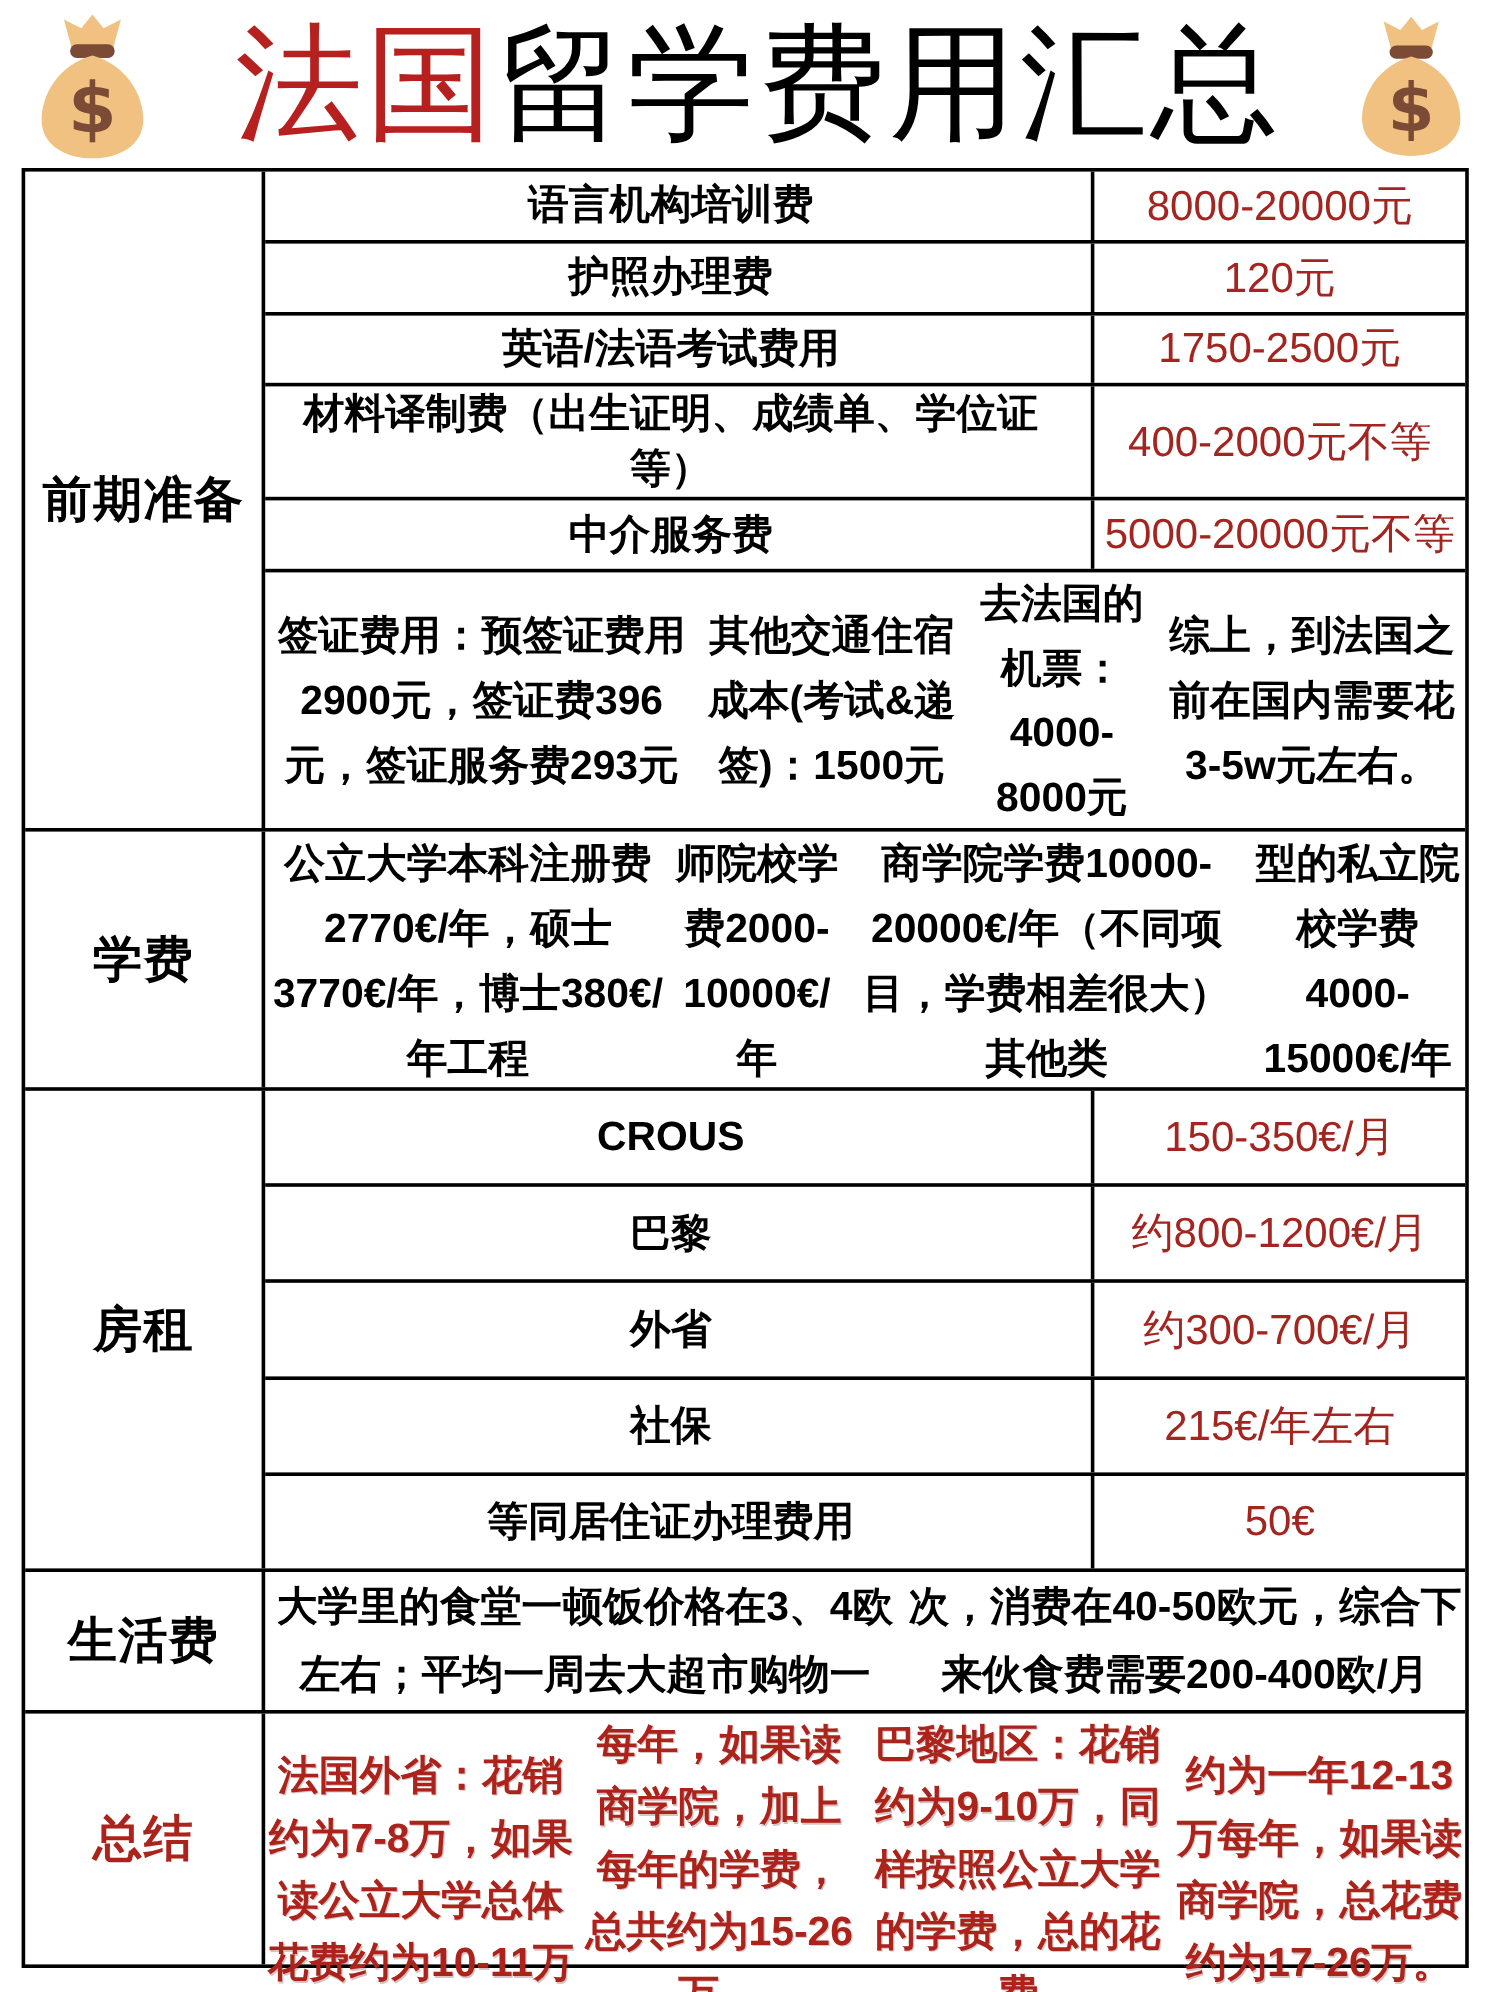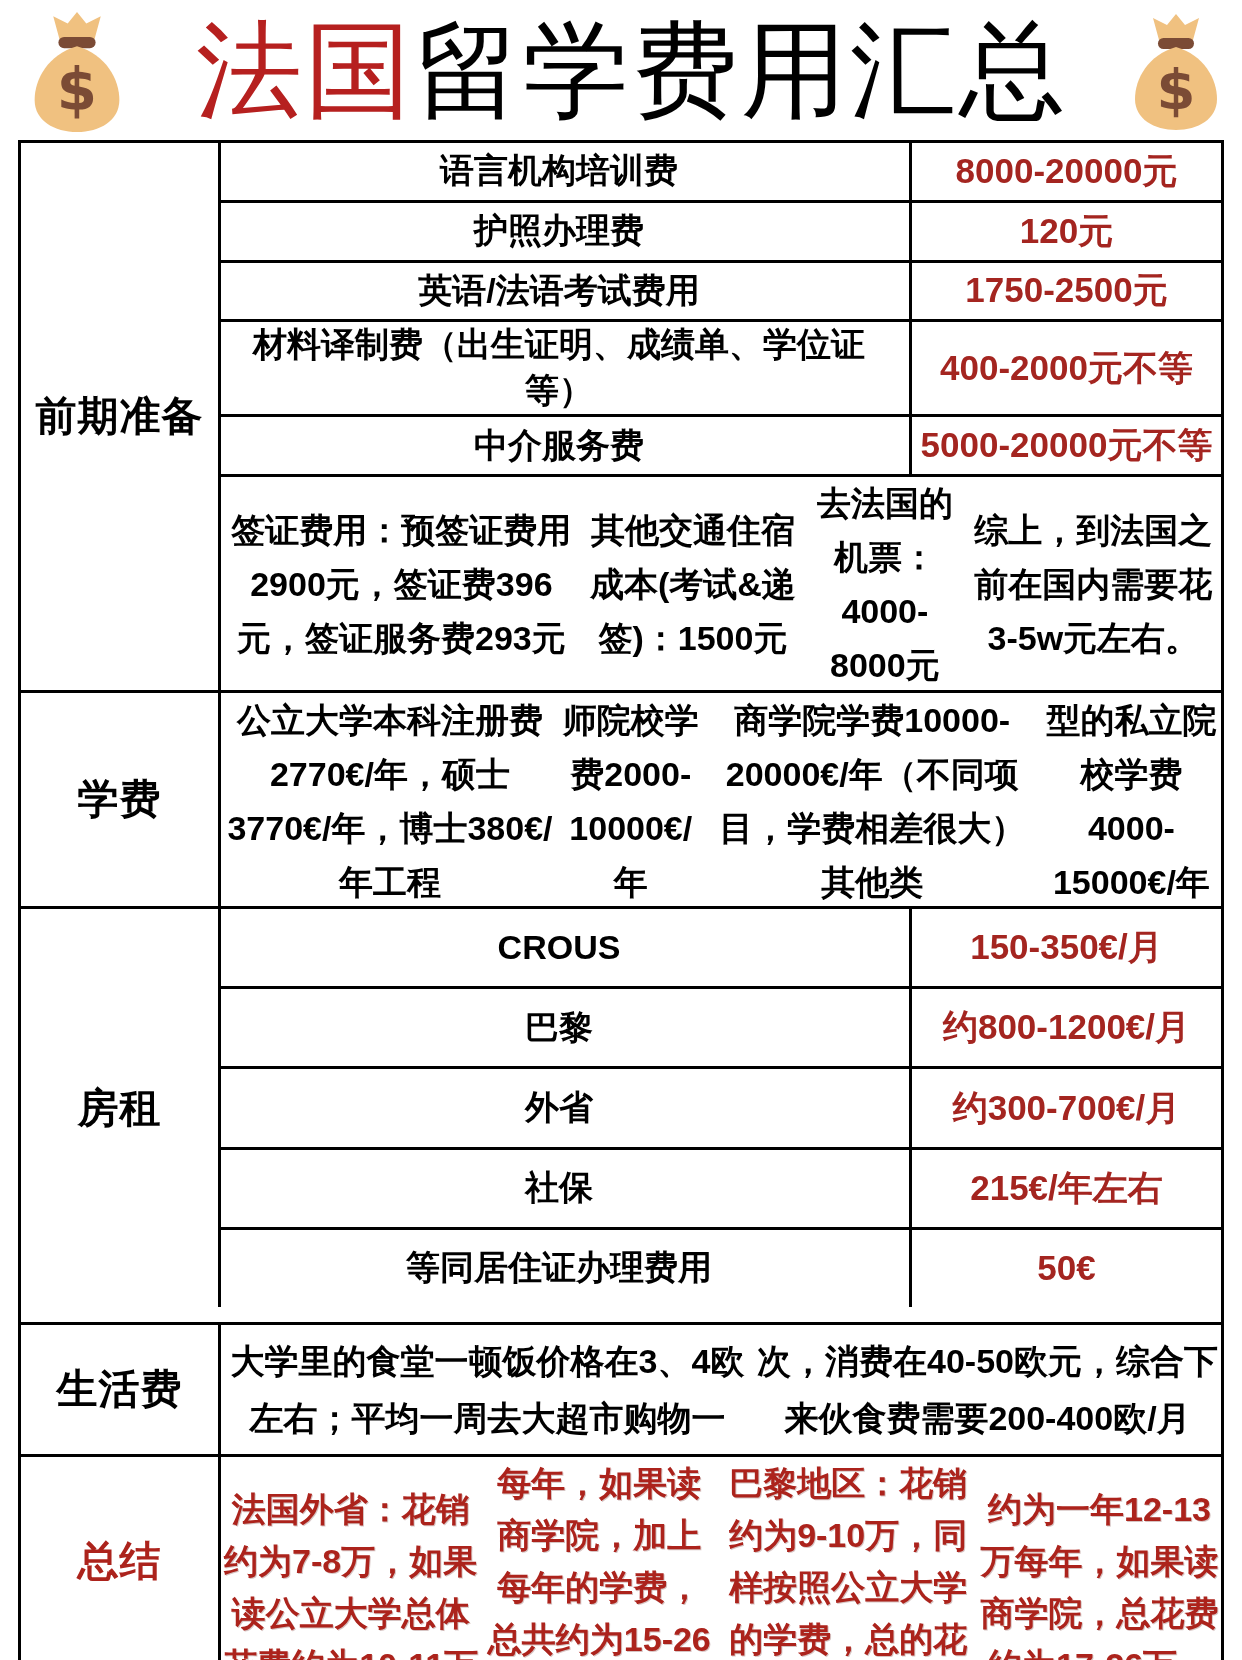--- a/index.html
+++ b/index.html
@@ -29,35 +29,35 @@
        display:flex;align-items:center;justify-content:center;
        font-size:41px;font-weight:800;letter-spacing:1px;color:var(--ink);}
   .cat.red{color:var(--summary-red);}
   .secbody{flex:1;display:flex;flex-direction:column;}
   .row{flex:1;display:flex;}
   .row + .row{border-top:3px solid var(--ink);}
   .item{flex:1;display:flex;align-items:center;justify-content:center;
         font-size:34px;font-weight:700;color:var(--ink);text-align:center;padding:0 20px;}
   .val{width:312px;flex:0 0 312px;border-left:3px solid var(--ink);
        display:flex;align-items:center;justify-content:center;
-       font-size:35px;font-weight:700;color:var(--value-red);text-align:center;margin-left:12px;}
+       font-size:35px;font-weight:400;color:var(--value-red);text-align:center;margin-left:12px;}
   .note{display:flex;flex-direction:row;align-items:center;justify-content:center;
         font-size:34px;font-weight:800;color:var(--ink);text-align:center;}
   .note.bordered{border-top:3px solid var(--ink);}
   .note .ln{line-height:54px;}
   .note.red{color:var(--summary-red);text-shadow:1px 1px 0 rgba(90,20,15,0.25);}
   .note.red .ln{line-height:52px;}
   .note.living .ln{line-height:57px;}
 
   
   .s1{height:547px;}
   .s1 .note{height:216px;}
   .s2{height:216px;}
   .s3{height:401px;}
-  .s4{height:132px;margin-top:15px;}
+  .s4{height:118px;}
   .s5{height:212px;}
 </style>
 </head>
 <body>
 
 <div class="page">
 
   <div class="header">
     <svg class="bag" width="126" height="124" viewBox="0 0 100 120" aria-hidden="true">
       <polygon points="50,3 59,14 73,7 67,29 33,29 27,7 41,14" fill="#F0C180"></polygon>

